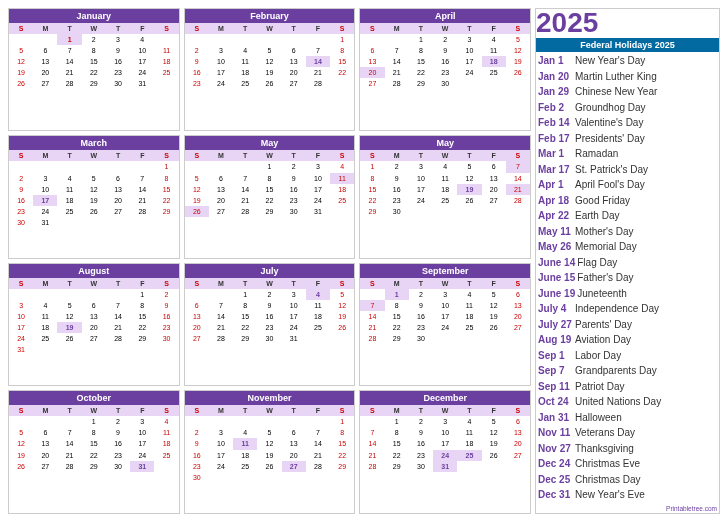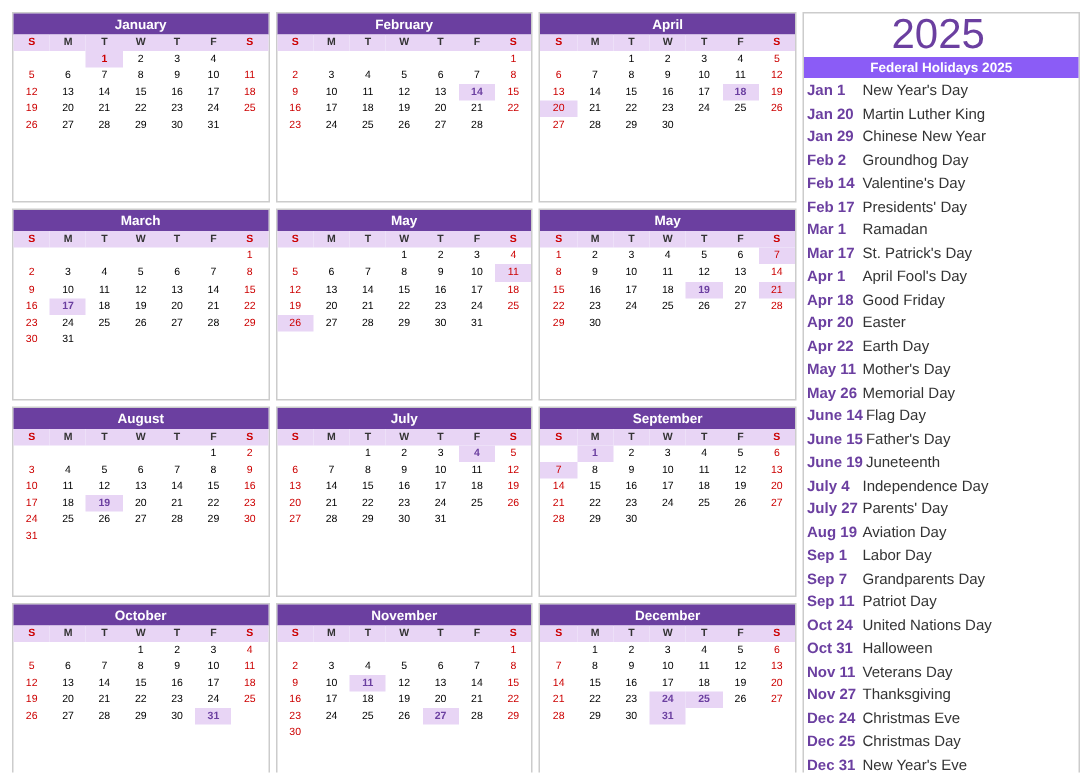--- a/index.html
+++ b/index.html
@@ -61,32 +61,32 @@
     .cal-cell.special-bg { background: #e8d5f5; }
 
     
     .holidays-panel {
       width: 185px;
       border: 1px solid #ccc;
       display: flex;
       flex-direction: column;
     }
     .holidays-header {
-      background: #8b5cf6;
+      background: #0369a1;
       color: white;
       text-align: center;
       font-size: 9px;
       font-weight: bold;
       padding: 2px 4px;
     }
     .year-title {
       font-size: 28px;
-      font-weight: normal;
+      font-weight: bold;
       color: #6b3fa0;
-      text-align: center;
+      text-align: left;
       padding-right: 4px;
       line-height: 1;
       margin-bottom: 1px;
     }
     .holidays-list {
       flex: 1;
       overflow: hidden;
       padding: 1px 2px;
     }
     .holiday-item {
@@ -740,24 +740,20 @@
         </div>
         <div class="holiday-item">
           <span class="holiday-date">Apr 1</span>
           <span class="holiday-name">April Fool's Day</span>
         </div>
         <div class="holiday-item">
           <span class="holiday-date">Apr 18</span>
           <span class="holiday-name">Good Friday</span>
         </div>
         <div class="holiday-item">
-          <span class="holiday-date">Apr 20</span>
-          <span class="holiday-name">Easter</span>
-        </div>
-        <div class="holiday-item">
           <span class="holiday-date">Apr 22</span>
           <span class="holiday-name">Earth Day</span>
         </div>
         <div class="holiday-item">
           <span class="holiday-date">May 11</span>
           <span class="holiday-name">Mother's Day</span>
         </div>
         <div class="holiday-item">
           <span class="holiday-date">May 26</span>
           <span class="holiday-name">Memorial Day</span>
@@ -796,21 +792,21 @@
         </div>
         <div class="holiday-item">
           <span class="holiday-date">Sep 11</span>
           <span class="holiday-name">Patriot Day</span>
         </div>
         <div class="holiday-item">
           <span class="holiday-date">Oct 24</span>
           <span class="holiday-name">United Nations Day</span>
         </div>
         <div class="holiday-item">
-          <span class="holiday-date">Oct 31</span>
+          <span class="holiday-date">Jan 31</span>
           <span class="holiday-name">Halloween</span>
         </div>
         <div class="holiday-item">
           <span class="holiday-date">Nov 11</span>
           <span class="holiday-name">Veterans Day</span>
         </div>
         <div class="holiday-item">
           <span class="holiday-date">Nov 27</span>
           <span class="holiday-name">Thanksgiving</span>
         </div>

